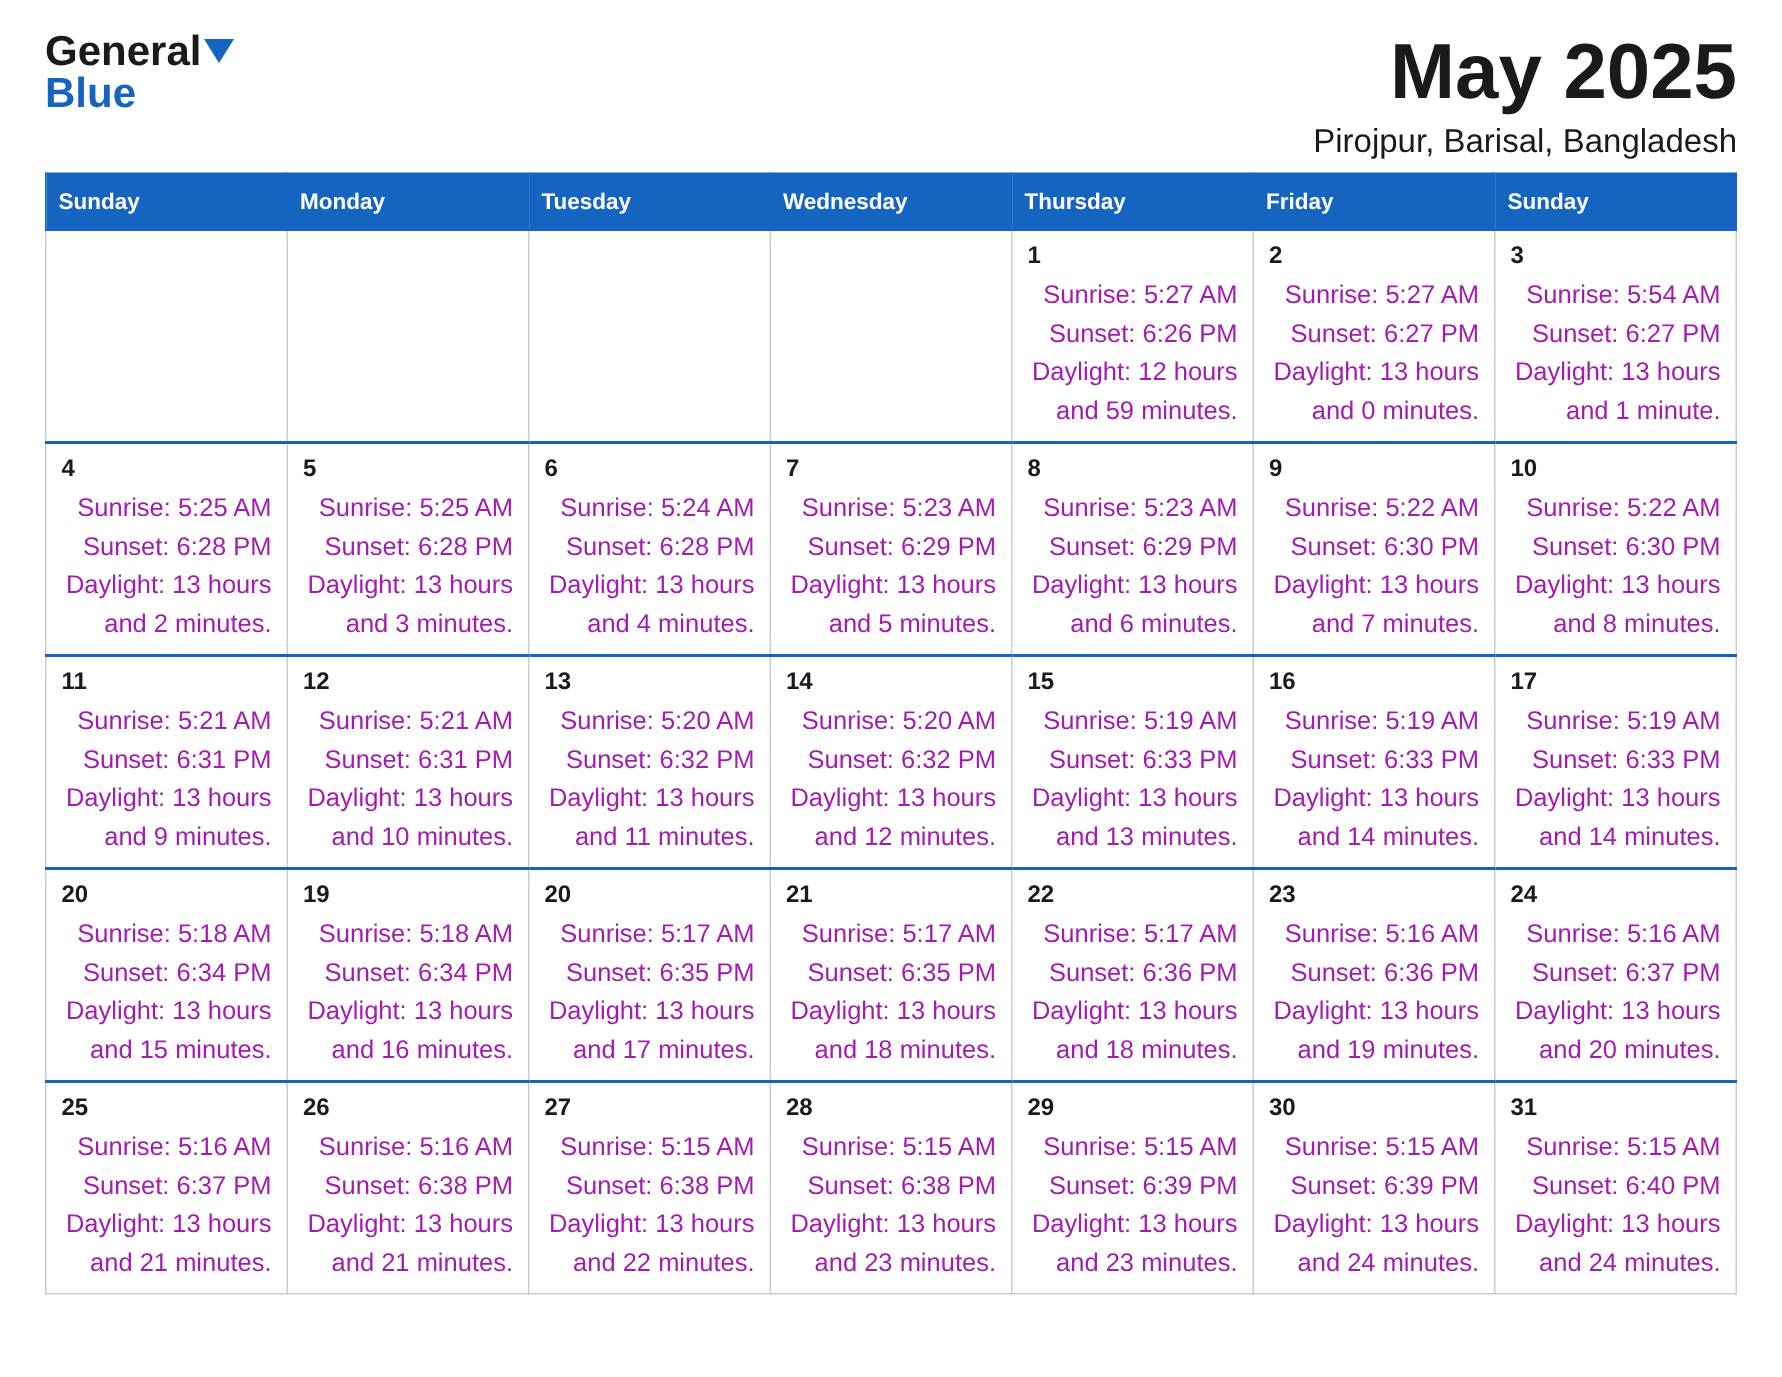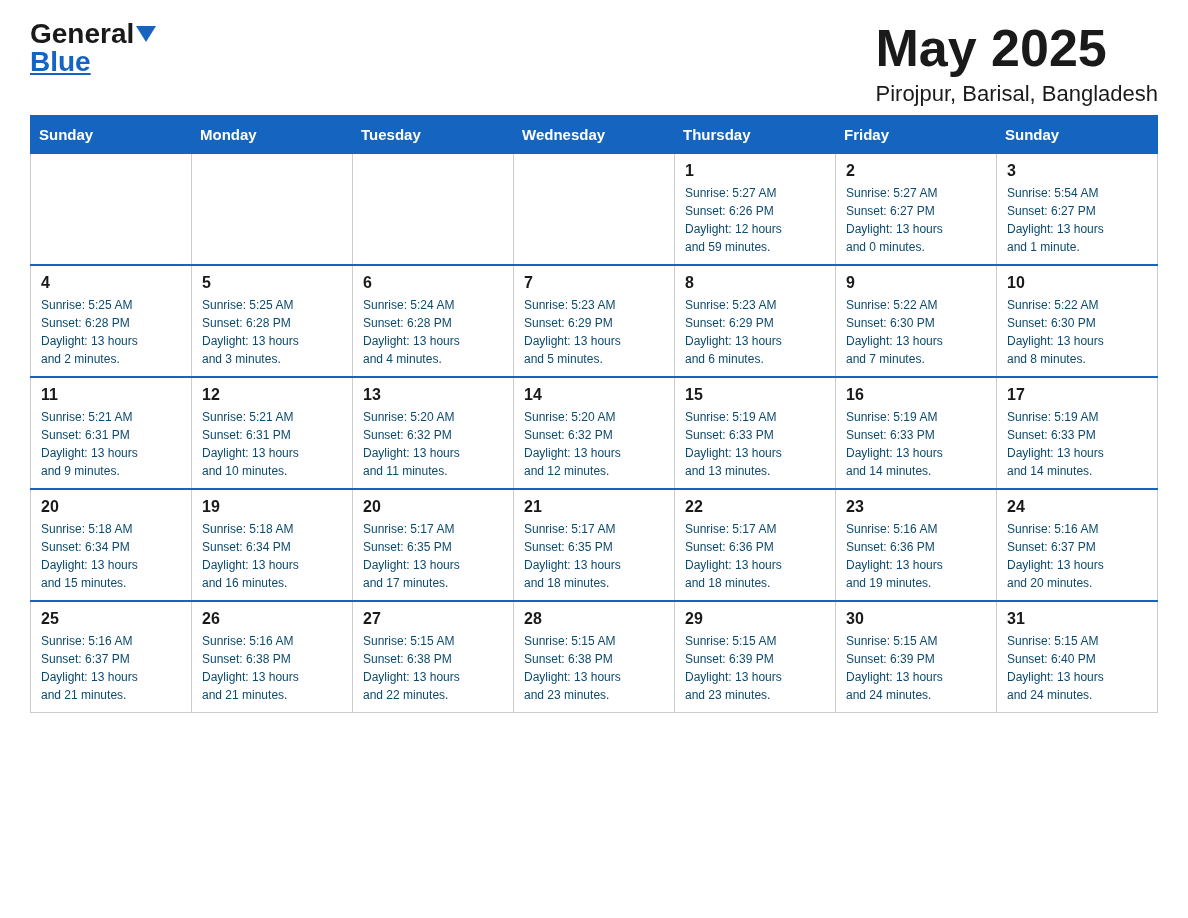--- a/index.html
+++ b/index.html
@@ -25,38 +25,37 @@
       font-size: 28px;
       font-weight: bold;
       color: #1a1a1a;
       line-height: 1;
     }
     .logo-blue {
       font-size: 28px;
       font-weight: bold;
       color: #1565c0;
       line-height: 1;
-      text-decoration: underline;
     }
     .logo-triangle {
       display: inline-block;
       width: 0;
       height: 0;
       border-left: 10px solid transparent;
       border-right: 10px solid transparent;
       border-top: 16px solid #1565c0;
       margin-left: 2px;
       vertical-align: middle;
     }
     .logo-line {
       display: flex;
       align-items: center;
     }
     .title-area {
-      text-align: left;
+      text-align: right;
     }
     .month-title {
       font-size: 52px;
       font-weight: bold;
       color: #1a1a1a;
       line-height: 1.1;
     }
     .location {
       font-size: 22px;
       color: #1a1a1a;
@@ -85,23 +84,24 @@
       font-size: 13px;
       color: #333;
     }
     .day-number {
       font-size: 16px;
       font-weight: bold;
       color: #1a1a1a;
       margin-bottom: 4px;
     }
     .day-info {
-      font-size: 12px;
-      color: #0c4a6e;
+      font-size: 17px;
+      color: #a21caf;
       line-height: 1.5;
+      text-align: right;
     }
     .empty-cell {
       background: #fff;
     }
     .row-separator td {
       border-top: 2px solid #1565c0;
     }
   </style>
 </head>
 <body>

